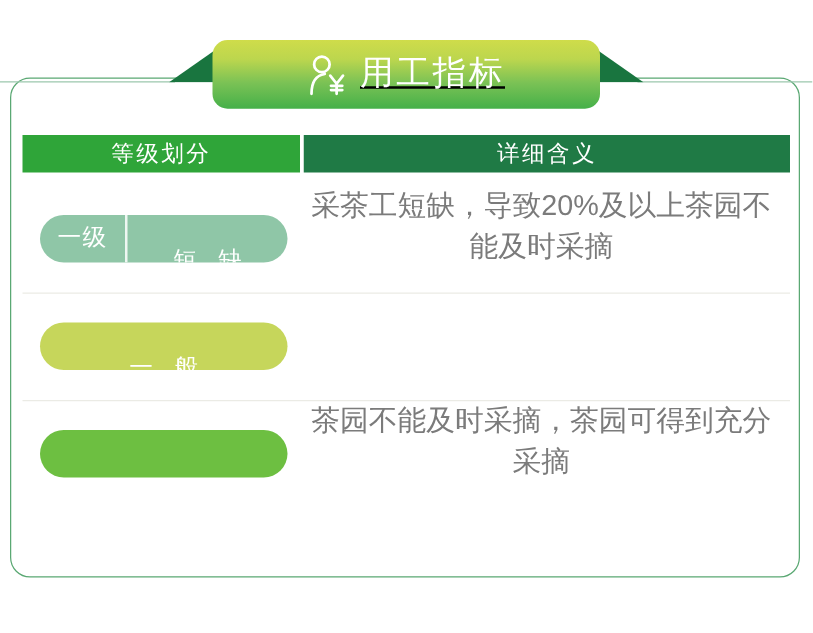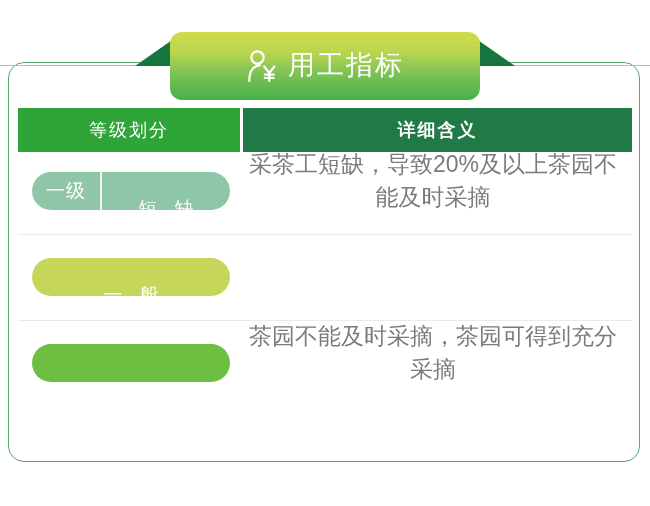--- a/index.html
+++ b/index.html
@@ -71,27 +71,28 @@
     top: 33px;
     width: 140px;
     height: 1px;
     background: #9cc7ad;
   }
   .ribbon-body {
     position: absolute;
     left: 35px;
     right: 35px;
     top: 0;
-    height: 68px;
+    height: 55px;
     border-radius: 12px;
     background: linear-gradient(180deg, #cfdc4a 0%, #bcd64e 28%, #7bc255 62%, #45b049 100%);
     display: flex;
     align-items: center;
     justify-content: center;
     gap: 12px;
+    text-decoration: underline;
   }
   .ribbon-icon {
     width: 30px;
     height: 34px;
     flex: 0 0 auto;
     display: block;
   }
   .ribbon-title {
     color: #ffffff;
     font-size: 27px;
@@ -113,30 +114,29 @@
     height: 40px;
     gap: 3px;
   }
   .th {
     display: flex;
     align-items: center;
     justify-content: center;
     color: #ffffff;
     font-size: 18px;
     letter-spacing: 2px;
-    height: 44px;
+    height: 30px;
   }
   .th-level {
     width: 222px;
     background: #2fa539;
   }
   .th-meaning {
     flex: 1;
     background: #1f7a45;
-    font-weight: bold;
   }
 
   .tbody {
     position: relative;
   }
   .row {
     display: flex;
     min-height: 86px;
     position: relative;
   }

